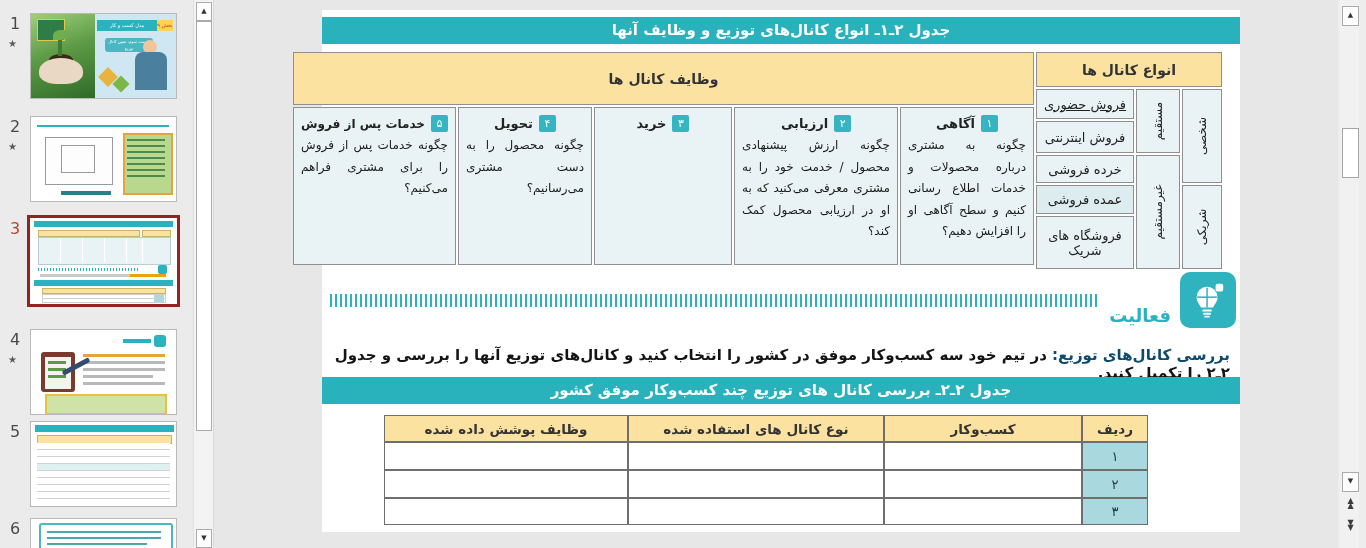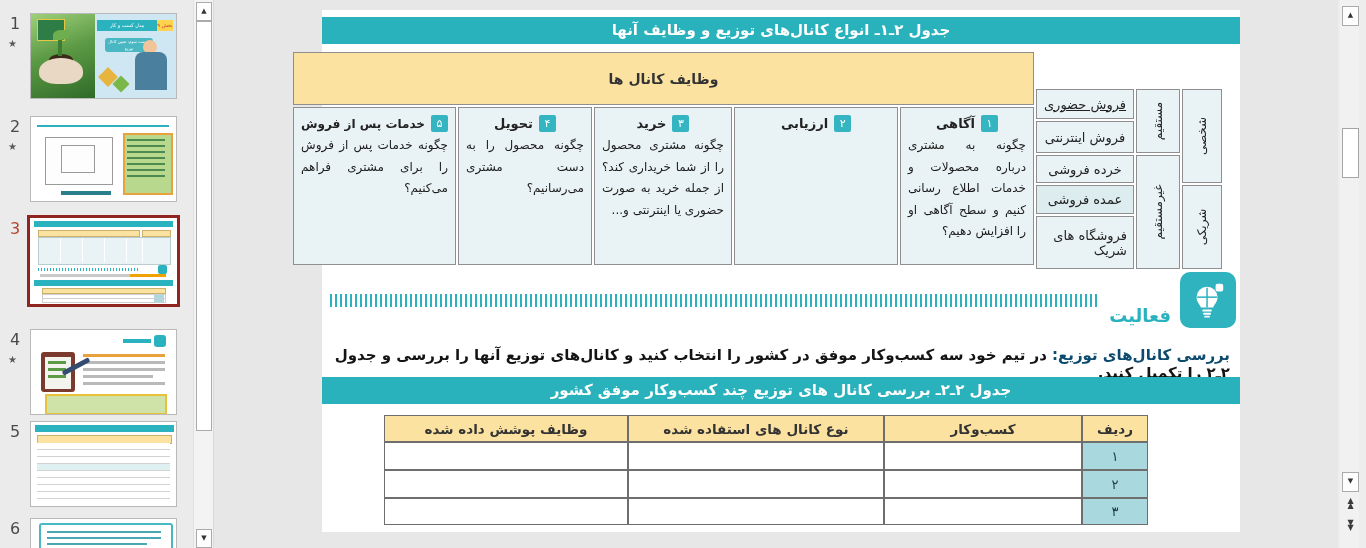--- a/index.html
+++ b/index.html
@@ -257,64 +257,65 @@
   </div>
 
   <main id="editor">
     <div id="slide">
 
       <div class="title-bar" id="tbar1">جدول ۲ـ۱ـ انواع کانال‌های توزیع و وظایف آنها</div>
 
       <div id="table1">
 
         <div id="t1-types">
+          <div class="cell yellow" style="grid-column:1/4;grid-row:1;">انواع کانال ها</div>
 
           <div class="cell vcell" style="grid-column:1;grid-row:2/5;">
               <span class="vtext">شخصی</span>
             </div>
           <div class="cell vcell" style="grid-column:1;grid-row:5/7;">
               <span class="vtext">شریکی</span>
             </div>
 
           <div class="cell vcell" style="grid-column:2;grid-row:2/4;">
               <span class="vtext">مستقیم</span>
             </div>
           <div class="cell vcell" style="grid-column:2;grid-row:4/7;">
               <span class="vtext">غیرمستقیم</span>
             </div>
 
           <div class="cell blue" style="grid-column:3;grid-row:2;text-decoration:underline;">فروش حضوری</div>
           <div class="cell blue" style="grid-column:3;grid-row:3;">فروش اینترنتی</div>
           <div class="cell blue" style="grid-column:3;grid-row:4;">خرده فروشی</div>
           <div class="cell blue dk" style="grid-column:3;grid-row:5;">عمده فروشی</div>
-          <div class="cell blue" style="grid-column:3;grid-row:6;text-align:right;padding:3px 6px;">فروشگاه های شریک</div>
+          <div class="cell blue" style="grid-column:3;grid-row:6;text-align:center;padding:3px 6px;">فروشگاه های شریک</div>
         </div>
 
         <div id="t1-funcs">
           <div class="cell yellow" id="t1-funcs-head">وظایف کانال ها</div>
           <div id="t1-funcs-body">
             <div class="fn-col w1">
               <div class="fn-head">
                   <span class="fn-badge">۱</span>
                   <span class="fn-title">آگاهی</span>
                 </div>
               <div class="fn-desc">چگونه به مشتری درباره محصولات و خدمات اطلاع رسانی کنیم و سطح آگاهی او را افزایش دهیم؟</div>
             </div>
             <div class="fn-col w2">
               <div class="fn-head">
                   <span class="fn-badge">۲</span>
                   <span class="fn-title">ارزیابی</span>
                 </div>
+              <div class="fn-desc">چگونه ارزش پیشنهادی محصول / خدمت خود را به مشتری معرفی می‌کنید که به او در ارزیابی محصول کمک کند؟</div>
             </div>
             <div class="fn-col w3">
               <div class="fn-head">
                   <span class="fn-badge">۳</span>
                   <span class="fn-title">خرید</span>
                 </div>
-              <div class="fn-desc">چگونه مشتری محصول را از شما خریداری کند؟ از جمله خرید به صورت حضوری یا اینترنتی و...</div>
             </div>
             <div class="fn-col w4">
               <div class="fn-head">
                   <span class="fn-badge">۴</span>
                   <span class="fn-title">تحویل</span>
                 </div>
               <div class="fn-desc">چگونه محصول را به دست مشتری می‌رسانیم؟</div>
             </div>
             <div class="fn-col w5">
               <div class="fn-head">

